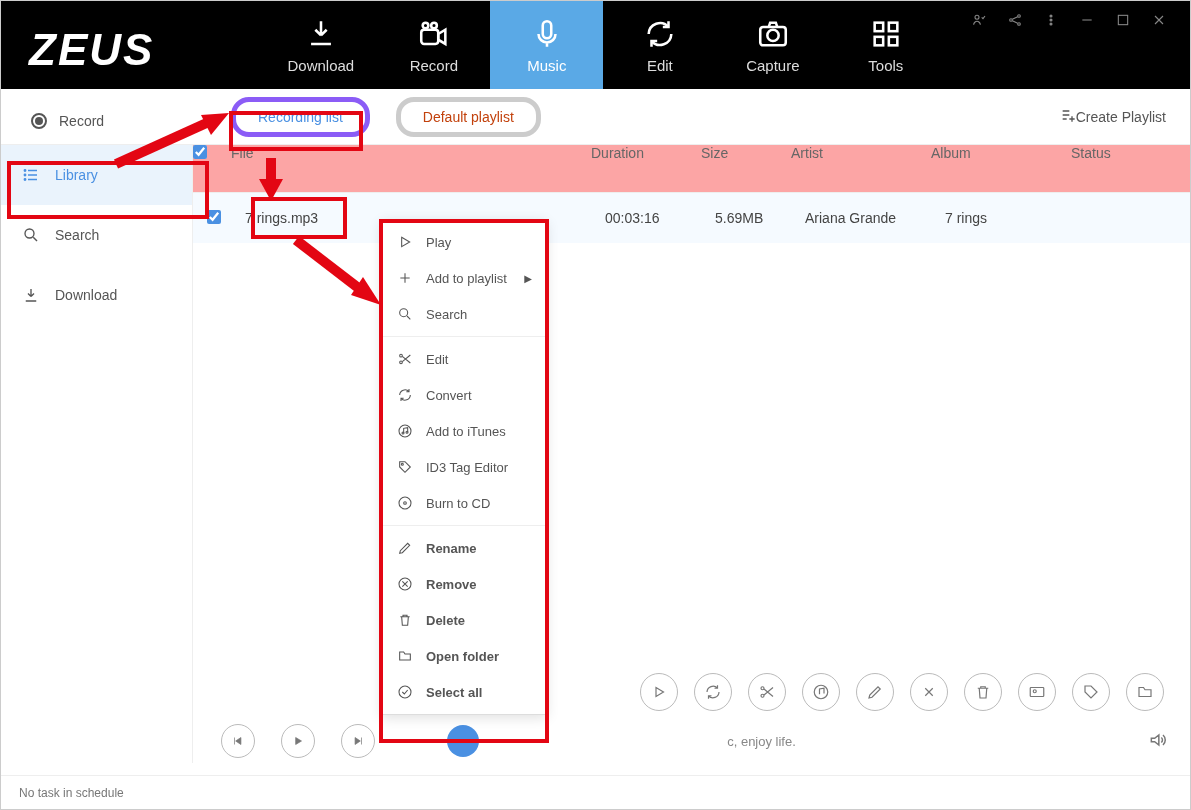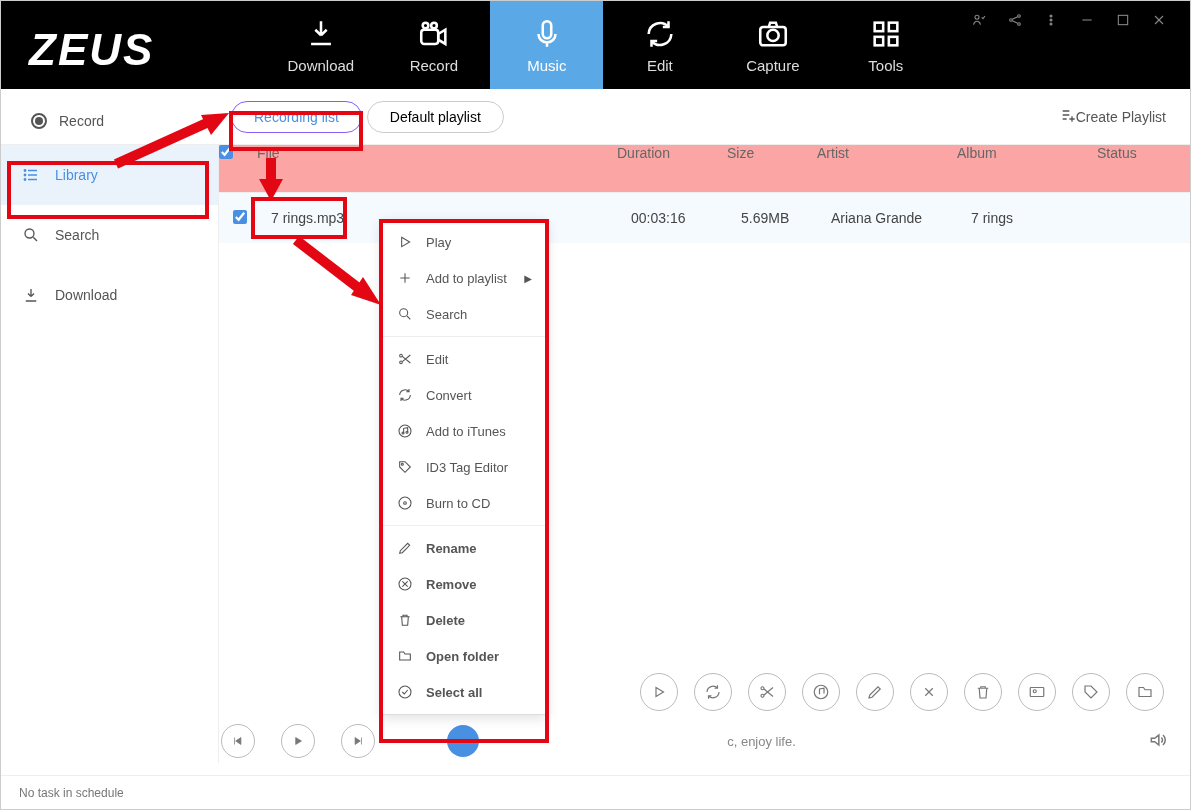--- a/index.html
+++ b/index.html
@@ -13,27 +13,27 @@
   .nav-item.active { background:#5aa9e6; color:#fff; }
   .nav-icon { width:34px; height:34px; display:flex; align-items:center; justify-content:center; }
   .nav-icon svg { stroke:#fff; fill:none; stroke-width:1.8; }
   .nav-item.active .nav-icon svg { stroke:#fff; }
   .win-controls { margin-left:auto; display:flex; gap:18px; padding:10px 22px 0 0; align-items:flex-start; }
   .wc { width:18px; height:18px; color:#888; cursor:pointer; display:flex; align-items:center; justify-content:center; }
   .wc svg { stroke:#888; fill:none; stroke-width:1.6; width:16px; height:16px;}
 
   
   .subbar { height:56px; display:flex; align-items:center; padding:0 24px; border-bottom:1px solid #eee; }
-  .pill { border:1px solid #8b5cf6; border-radius:18px; padding:7px 22px; font-size:14px; color:#4a90e2; background:#fff; cursor:pointer; margin-right:5px;text-align:right; }
-  .pill.plain { color:#000000; border-color:#ccc; }
+  .pill { border:5px solid #8b5cf6; border-radius:18px; padding:7px 22px; font-size:14px; color:#4a90e2; background:#fff; cursor:pointer; margin-right:26px;text-align:right; }
+  .pill.plain { color:#c2410c; border-color:#ccc; }
   .create-playlist { margin-left:auto; font-size:14px; color:#555; cursor:pointer; display:flex; align-items:center; }
 
   
   .main { display:flex; height:calc(100% - 100px - 56px - 34px); }
-  .sidebar { width:218px; border-right:1px solid #eee; padding-top:0; }
+  .sidebar { width:192px; border-right:1px solid #eee; padding-top:0; }
   .s-item { display:flex; align-items:center; gap:14px; padding:0 20px; height:60px; font-size:14px; color:#555; cursor:pointer; }
   .s-item.active { background:#eaf3fc; color:#4a90e2; }
   .s-icon{width:20px;height:20px;display:flex;align-items:center;justify-content:center;}
   .s-icon svg{stroke:currentColor;fill:none;stroke-width:1.8;width:18px;height:18px;}
 
   .content { flex:1; position:relative; }
   .thead { display:flex; background:#fca5a5; height:48px; align-items:flex-start; font-size:14px; color:#666; border-bottom:1px solid #eee; }
   .thead .chk { width:38px; }
   .col-file{flex:0 0 360px;}
   .col-dur{flex:0 0 110px;}

